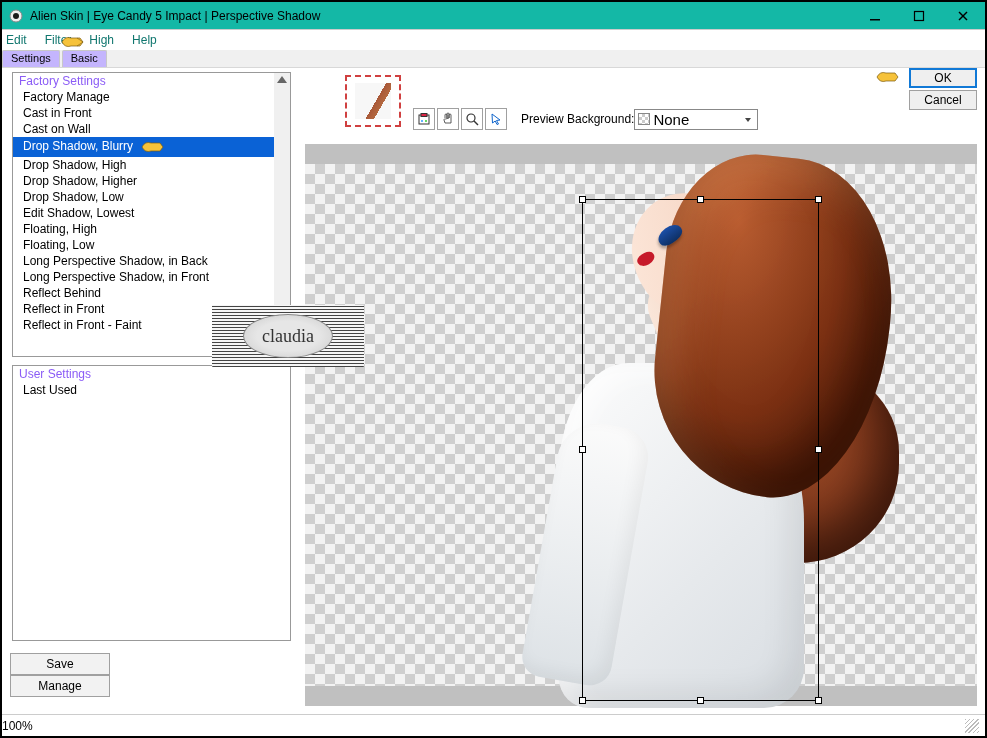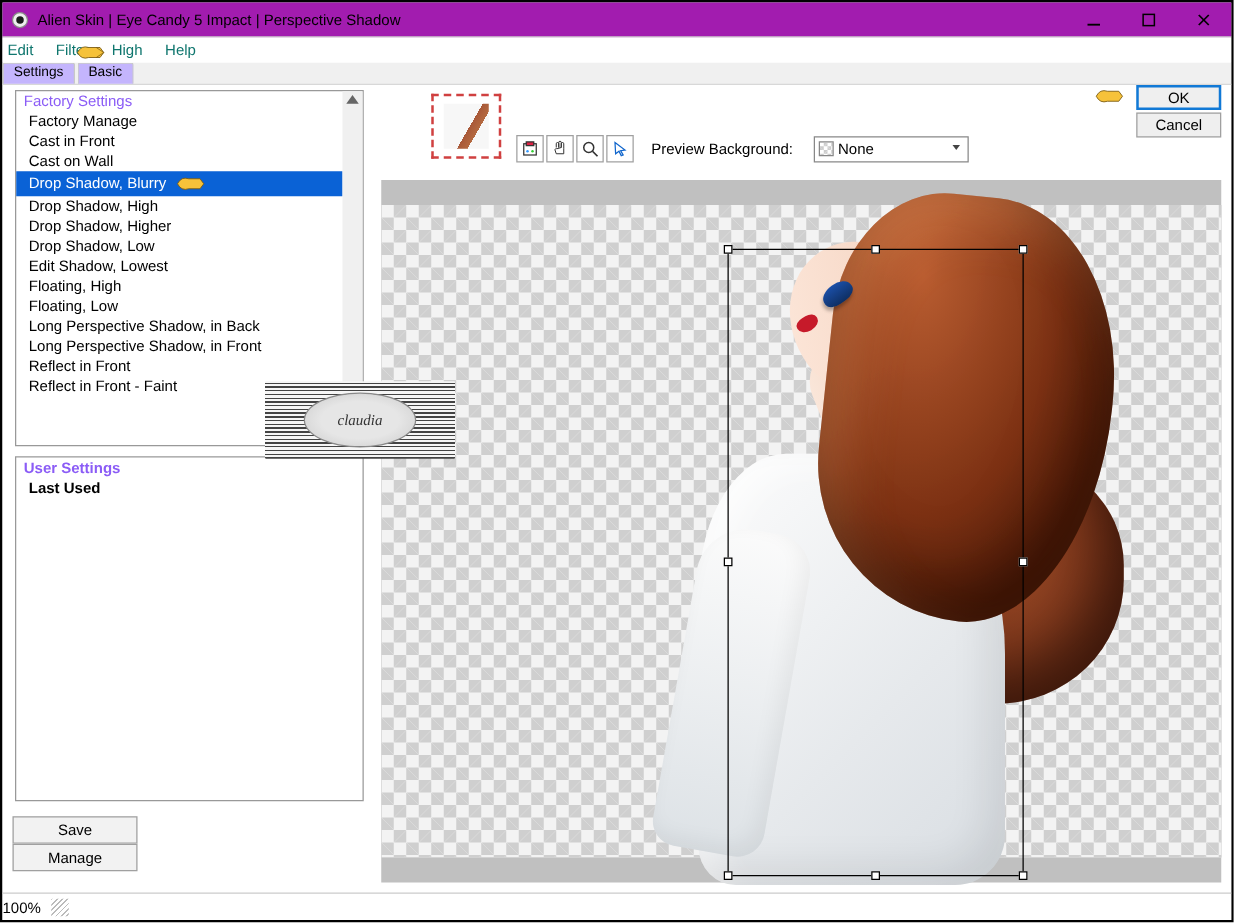--- a/index.html
+++ b/index.html
@@ -1,20 +1,20 @@
 <!DOCTYPE html>
 <html><head>
   <meta charset="utf-8">
   <style>
     * { box-sizing: border-box; margin: 0; padding: 0; font-family: "Segoe UI", Tahoma, Arial, sans-serif; }
     html, body { width: 987px; height: 738px; overflow: hidden; background: #fff; }
     .window { width: 987px; height: 738px; border: 2px solid #000; display: flex; flex-direction: column; background: #fff; }
 
     
-    .titlebar { height: 28px; display: flex; align-items: center; border-bottom: 1px solid #ccc; background: #a21caf; }
+    .titlebar { height: 28px; display: flex; align-items: center; border-bottom: 1px solid #ccc; background: #14b8a6; }
     .titlebar .app-icon { width: 16px; height: 16px; margin: 0 6px; }
     .titlebar .title-text { flex: 1; font-size: 12px; color: #000; }
     .titlebar .win-btns { display: flex; }
     .win-btn { width: 44px; height: 26px; display: flex; align-items: center; justify-content: center; font-size: 12px; background: transparent; border: none; }
 
     
     .menubar { height: 20px; display: flex; align-items: center; background: #fff; padding-left: 4px; }
     .menubar .menu-item { font-size: 12px; margin-right: 18px; color: #0f766e; position: relative; }
 
     
@@ -30,39 +30,39 @@
     .listbox { border: 1px solid #999; margin: 4px 6px 4px 10px; position: relative; background: #fff; }
     .listbox .lb-scroll { position: absolute; right: 0; top: 0; width: 16px; height: 100%; background: #f0f0f0; display: flex; align-items: flex-start; justify-content: center; }
     .listbox .lb-scroll .arrow-up { width: 0; height: 0; border-left: 5px solid transparent; border-right: 5px solid transparent; border-bottom: 7px solid #666; margin-top: 3px; }
     .listbox .lb-inner { padding-right: 16px; }
     .lb-header, .lb-item { font-size: 12px; padding: 1px 6px; white-space: nowrap; }
     .lb-header { color: #8b5cf6; }
     .lb-item { color: #000; }
     .lb-item.indent { padding-left: 10px; }
     .lb-item.selected { background: #0a62d6; color: #fff; }
     .factory-box { height: 285px; }
-    .user-box { height: 276px; font-weight: bold; }
+    .user-box { height: 276px; }
 
     
     .left-btn-row { display: flex; justify-content: space-around; padding: 8px 8px 4px 8px; flex-direction: column; }
     .stdbtn { width: 100px; height: 22px; font-size: 12px; background: #f2f2f2; border: 1px solid #a0a0a0; }
 
     
     .right-panel { flex: 1; display: flex; flex-direction: column; position: relative; }
     .top-actions { position: absolute; right: 8px; top: 0; z-index: 5; }
     .ok-btn { width: 68px; height: 20px; border: 2px solid #1179d6; background: #efefef; font-size: 12px; display: inline-flex; align-items: center; justify-content: center; margin-bottom: 2px; }
     .cancel-btn { width: 68px; height: 20px; border: 1px solid #a0a0a0; background: #efefef; font-size: 12px; display: flex; align-items: center; justify-content: center; }
 
     .toolbar-row { height: 72px; display: flex; align-items: center; padding-left: 48px; }
     .thumb { width: 56px; height: 52px; border: 2px dashed #d04040; background: #fff; display: flex; align-items: center; justify-content: center; margin-top: -6px; }
     .thumb-inner { width: 36px; height: 36px; background: linear-gradient(120deg, #f7f7f7 55%, #a85838 55%, #b46940 70%, #f7f7f7 70%); }
     .tool-icons { display: flex; align-items: center; margin-left: 12px; gap: 2px; margin-top: 30px; }
     .tool-icon { width: 22px; height: 22px; border: 1px solid #a0a0a0; background: #fff; display: flex; align-items: center; justify-content: center; font-size: 12px; }
     .prev-bg-label { font-size: 12px; margin-left: 14px; margin-top: 30px; }
-    .prev-bg-select { width: 124px; height: 21px; font-size: 12px; border: 1px solid #888; margin-left: 17px; margin-top: 30px; padding-left: 18px; background: #fff; }
+    .prev-bg-select { width: 124px; height: 21px; font-size: 15px; border: 1px solid #888; margin-left: 0; margin-top: 30px; padding-left: 18px; background: #fff; }
 
     
     .preview-tray { flex: 1; display: flex; flex-direction: column; margin: 4px 8px 8px 8px; }
     .gray-bar { height: 20px; background: #c0c0c0; }
     .checker-wrap { flex: 1; background: #888; position: relative; }
     .checker { position: absolute; inset: 0; background-image:
        linear-gradient(45deg, #cfcfcf 25%, transparent 25%),
        linear-gradient(-45deg, #cfcfcf 25%, transparent 25%),
        linear-gradient(45deg, transparent 75%, #cfcfcf 75%),
        linear-gradient(-45deg, transparent 75%, #cfcfcf 75%);
@@ -82,34 +82,34 @@
     .jacket { position: absolute; left: 40px; top: 200px; width: 245px; height: 345px; background: linear-gradient(135deg, #fdfdfd, #e6e9ec 60%, #d8dde2); border-top-left-radius: 70px 110px; border-top-right-radius: 120px 160px; border-bottom-left-radius: 30px; border-bottom-right-radius: 40px; box-shadow: inset -15px -15px 30px rgba(0,0,0,0.08), inset 15px 10px 25px rgba(255,255,255,0.6); }
     .sleeve-left { position: absolute; left: 22px; top: 260px; width: 90px; height: 260px; background: linear-gradient(180deg, #fbfbfb, #dde2e6); border-radius: 40px 30px 22px 20px; transform: rotate(10deg); box-shadow: inset -6px -6px 18px rgba(0,0,0,0.06); }
     .neck { position: absolute; left: 140px; top: 110px; width: 60px; height: 120px; background: linear-gradient(90deg, #fae6d9, #f2d4c2); border-radius: 30px 30px 20px 20px; transform: rotate(-22deg); }
     .head { position: absolute; left: 110px; top: 30px; width: 115px; height: 115px; background: linear-gradient(120deg, #fde8db, #f3d0bd); border-radius: 52% 48% 46% 54% / 60% 55% 45% 40%; transform: rotate(-40deg); }
     .eye-shadow { position: absolute; left: 138px; top: 64px; width: 26px; height: 16px; background: linear-gradient(180deg, #1b4fa8, #0e2f63); border-radius: 50% 50% 40% 40%; transform: rotate(-36deg); box-shadow: -2px 2px 3px rgba(0,0,0,0.3); }
     .lips { position: absolute; left: 118px; top: 90px; width: 18px; height: 12px; background: #c61a2a; border-radius: 50% 50% 60% 60%; transform: rotate(-30deg); }
     .hair { position: absolute; left: 140px; top: -6px; width: 230px; height: 340px; background: radial-gradient(ellipse at 30% 20%, #b65e34, #7d3518 50%, #5a230f 75%); border-radius: 48% 60% 58% 70% / 40% 58% 68% 48%; transform: rotate(6deg); box-shadow: inset -20px -30px 50px rgba(0,0,0,0.35), inset 20px 20px 40px rgba(255,180,120,0.3); filter: contrast(1.05); }
     .hair-curl { position: absolute; left: 200px; top: 200px; width: 180px; height: 200px; background: radial-gradient(ellipse at 50% 40%, #9e4c28, #6a2a13 70%); border-radius: 55% 62% 66% 50% / 64% 52% 58% 46%; box-shadow: inset -16px -24px 40px rgba(0,0,0,0.4); }
 
     
-    .statusbar { height: 22px; border-top: 1px solid #ccc; display: flex; align-items: center; justify-content: flex-start; padding-right: 6px; font-size: 12px; background: #fff; }
+    .statusbar { height: 22px; border-top: 1px solid #ccc; display: flex; align-items: center; justify-content: space-between; padding-right: 6px; font-size: 12px; background: #fff; }
     .resize-grip { width: 14px; height: 14px; margin-left: 8px; background: repeating-linear-gradient(135deg, #bbb 0 1px, transparent 1px 3px); }
 
     
     .hand { width: 24px; height: 18px; position: relative; display: inline-block; }
     .hand svg { width: 24px; height: 18px; }
 
     .hand-menu { position: absolute; left: 58px; top: 3px; z-index: 20; }
     .hand-list { display: inline-block; vertical-align: middle; margin-left: 4px; }
     .hand-ok { position: absolute; right: 78px; top: 0; z-index: 20; }
 
     
     .watermark { position: absolute; left: 212px; top: 305px; width: 152px; height: 62px; z-index: 30; background: repeating-linear-gradient(0deg, #444 0 1px, #f6f6f6 1px 3px); display: flex; align-items: center; justify-content: center; border-radius: 1px; }
-    .watermark-oval { width: 90px; height: 44px; background: radial-gradient(ellipse, #e6e6e6 50%, #cfcfcf 90%); border: 1px solid #888; border-radius: 50%; display: flex; align-items: center; justify-content: center; font-family: "Brush Script MT", cursive; font-size: 12px; color: #333; font-style: italic; }
+    .watermark-oval { width: 90px; height: 44px; background: radial-gradient(ellipse, #e6e6e6 50%, #cfcfcf 90%); border: 1px solid #888; border-radius: 50%; display: flex; align-items: center; justify-content: center; font-family: "Brush Script MT", cursive; font-size: 18px; color: #333; }
 
     
     .app-icon svg { width: 16px; height: 16px; }
 
     .menubar { position: relative; }
   </style>
 </head>
 <body>
 
 <div class="window">
@@ -183,20 +183,21 @@
             </span>
           </div>
           <div class="lb-item indent">Drop Shadow, High</div>
           <div class="lb-item indent">Drop Shadow, Higher</div>
           <div class="lb-item indent">Drop Shadow, Low</div>
           <div class="lb-item indent">Edit Shadow, Lowest</div>
           <div class="lb-item indent">Floating, High</div>
           <div class="lb-item indent">Floating, Low</div>
           <div class="lb-item indent">Long Perspective Shadow, in Back</div>
           <div class="lb-item indent">Long Perspective Shadow, in Front</div>
+          <div class="lb-item indent">Reflect Behind</div>
           <div class="lb-item indent">Reflect in Front</div>
           <div class="lb-item indent">Reflect in Front - Faint</div>
         </div>
       </div>
 
       <div class="listbox user-box">
         <div class="lb-inner">
           <div class="lb-header">User Settings</div>
           <div class="lb-item indent">Last Used</div>
         </div>

